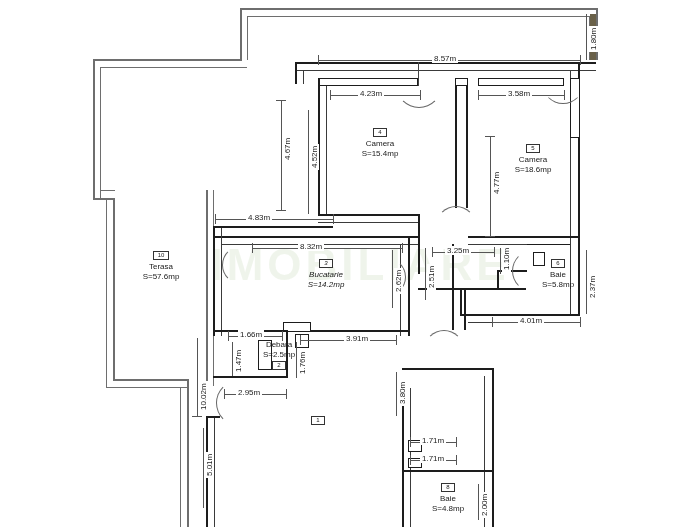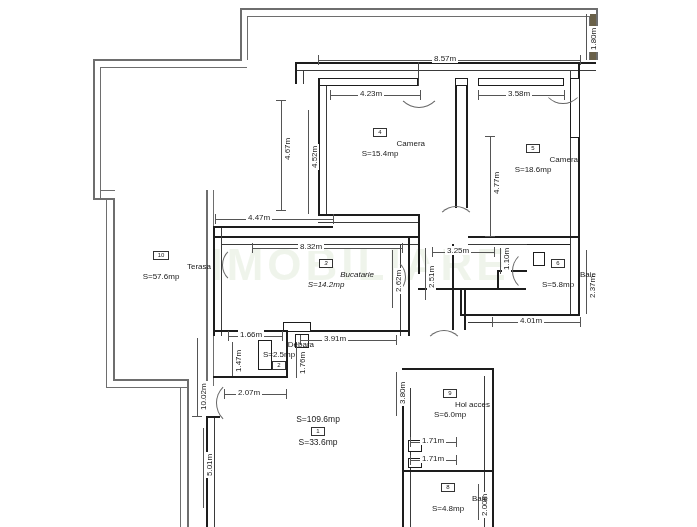--- a/index.html
+++ b/index.html
@@ -93,21 +93,20 @@
     border: 1px solid #333;
     font-size: 6px;
     line-height: 7px;
     padding: 0 4px;
     margin-bottom: 2px;
     background: #fff;
     color: #222;
   }
   .room .rname {
     display: block;
-    text-align: right;
   }
   .room .rarea {
     display: block;
   }
   
   .apt-block {
     position: absolute;
     text-align: center;
     font-size: 8.5px;
     color: #1a1a1a;
@@ -340,21 +339,21 @@
   <div class="dim-label-v" style="left:310px; top:170px;">4.52m</div>
 
   <div class="dim-line-v" style="left:490px; top:136px; height:100px;"></div>
   <div class="dim-tick-h" style="left:485px; top:136px; width:10px;"></div>
   <div class="dim-tick-h" style="left:485px; top:236px; width:10px;"></div>
   <div class="dim-label-v" style="left:492px; top:196px;">4.77m</div>
 
   <div class="dim-line-h" style="left:215px; top:219px; width:118px;"></div>
   <div class="dim-tick-v" style="left:215px; top:214px; height:10px;"></div>
   <div class="dim-tick-v" style="left:333px; top:214px; height:10px;"></div>
-  <div class="dim-label" style="left:246px; top:213px;">4.47m</div>
+  <div class="dim-label" style="left:246px; top:213px;">4.83m</div>
 
   <div class="dim-line-h" style="left:252px; top:248px; width:150px;"></div>
   <div class="dim-tick-v" style="left:252px; top:243px; height:10px;"></div>
   <div class="dim-tick-v" style="left:402px; top:243px; height:10px;"></div>
   <div class="dim-label" style="left:298px; top:242px;">8.32m</div>
 
   <div class="dim-line-v" style="left:392px; top:250px; height:58px;"></div>
   <div class="dim-label-v" style="left:394px; top:294px;">2.62m</div>
 
   <div class="dim-line-v" style="left:425px; top:248px; height:52px;"></div>
@@ -372,41 +371,41 @@
   <div class="dim-label-v" style="left:588px; top:300px;">2.37m</div>
 
   <div class="dim-line-h" style="left:492px; top:322px; width:88px;"></div>
   <div class="dim-tick-v" style="left:492px; top:317px; height:10px;"></div>
   <div class="dim-tick-v" style="left:580px; top:317px; height:10px;"></div>
   <div class="dim-label" style="left:518px; top:316px;">4.01m</div>
 
   <div class="dim-line-h" style="left:300px; top:340px; width:96px;"></div>
   <div class="dim-tick-v" style="left:300px; top:335px; height:10px;"></div>
   <div class="dim-tick-v" style="left:396px; top:335px; height:10px;"></div>
-  <div class="dim-label" style="left:322px; top:334px;">3.91m</div>
+  <div class="dim-label" style="left:344px; top:334px;">3.91m</div>
 
   <div class="dim-line-h" style="left:228px; top:336px; width:54px;"></div>
   <div class="dim-tick-v" style="left:228px; top:331px; height:10px;"></div>
   <div class="dim-tick-v" style="left:282px; top:331px; height:10px;"></div>
   <div class="dim-label" style="left:238px; top:330px;">1.66m</div>
 
   <div class="dim-line-v" style="left:232px; top:342px; height:34px;"></div>
   <div class="dim-label-v" style="left:234px; top:374px;">1.47m</div>
 
   <div class="dim-line-v" style="left:296px; top:342px; height:36px;"></div>
   <div class="dim-label-v" style="left:298px; top:376px;">1.76m</div>
 
   <div class="dim-line-v" style="left:197px; top:338px; height:78px;"></div>
   <div class="dim-tick-h" style="left:192px; top:416px; width:10px;"></div>
   <div class="dim-label-v" style="left:199px; top:412px;">10.02m</div>
 
   <div class="dim-line-h" style="left:224px; top:394px; width:62px;"></div>
   <div class="dim-tick-v" style="left:224px; top:389px; height:10px;"></div>
   <div class="dim-tick-v" style="left:286px; top:389px; height:10px;"></div>
-  <div class="dim-label" style="left:236px; top:388px;">2.07m</div>
+  <div class="dim-label" style="left:236px; top:388px;">2.95m</div>
 
   <div class="dim-line-v" style="left:203px; top:428px; height:80px;"></div>
   <div class="dim-label-v" style="left:205px; top:478px;">5.01m</div>
 
   <div class="dim-line-v" style="left:396px; top:372px; height:44px;"></div>
   <div class="dim-label-v" style="left:398px; top:406px;">3.80m</div>
 
   <div class="dim-line-h" style="left:410px; top:442px; width:46px;"></div>
   <div class="dim-tick-v" style="left:410px; top:437px; height:10px;"></div>
   <div class="dim-tick-v" style="left:456px; top:437px; height:10px;"></div>
@@ -450,32 +449,25 @@
     <span class="rname">Baie</span>
     <span class="rarea">S=5.8mp</span>
   </div>
 
   <div class="room" style="left:244px; top:340px; width:70px;">
     <span class="rname">Debara</span>
     <span class="rarea">S=2.5mp</span>
     <span class="rnum">2</span>
   </div>
 
-  <div class="room" style="left:410px; top:388px; width:80px;">
-    <span class="rnum">9</span>
-    <span class="rname">Hol acces</span>
-    <span class="rarea">S=6.0mp</span>
-  </div>
 
   <div class="room" style="left:408px; top:482px; width:80px;">
     <span class="rnum">8</span>
     <span class="rname">Baie</span>
     <span class="rarea">S=4.8mp</span>
   </div>
 
   <div class="apt-block" style="left:232px; top:414px; width:172px;">
-    <div>S=109.6mp</div>
     <span class="rnum">1</span>
-    <div>S=33.6mp</div>
   </div>
 
 
 </div>
 
 </body></html>

